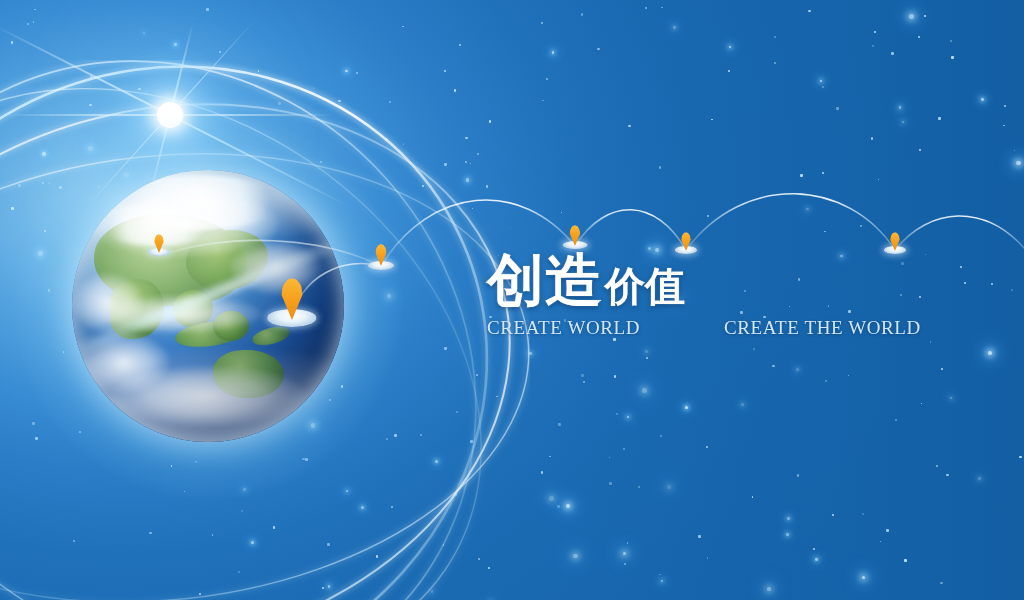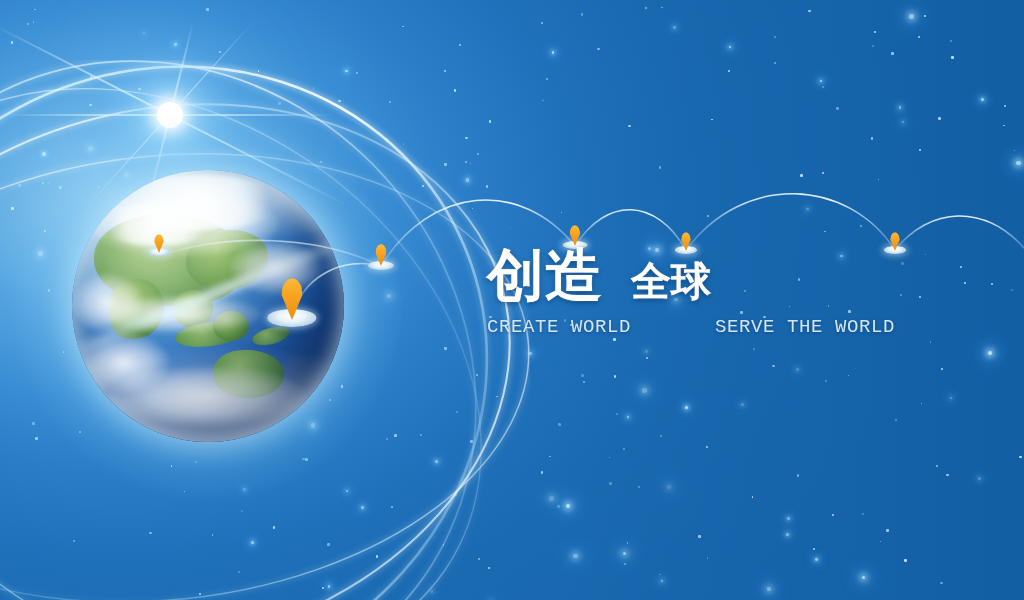--- a/index.html
+++ b/index.html
@@ -5,21 +5,21 @@
   html, body {
     margin: 0;
     padding: 0;
     background: #0d5ba6;
   }
   #stage {
     position: relative;
     width: 1024px;
     height: 600px;
     overflow: hidden;
-    font-family: Liberation Mono, monospace;
+    font-family: Liberation Serif, serif;
     background: #1565ab;
   }
 
   
   .sky-base {
     position: absolute; inset: 0;
     background:
       radial-gradient(ellipse 820px 640px at 12% 34%,
         #9fd4f4 0%, #7cc0ec 9%, #55a4e0 20%, #3a8ed4 31%,
         #2a7dc6 42%, #1f71ba 55%, #1a6ab2 70%, #1765ac 100%),
@@ -553,23 +553,23 @@
       </div>
       <div class="pin" style="left: 883.95px; top: 231.3px; width: 22.1px; height: 22.525px;">
         <div class="disc" style="width: 22.1px; height: 7.65px;"></div>
         <div class="drop" style="width: 11.05px; height: 18.7px; bottom: 2.907px;"></div>
       </div>
     </div>
 
   <div class="headline">
     <div class="title-row">
       <span class="t-big">创造</span>
+      <span class="t-small">价值</span>
       <span class="gap"></span>
-      <span class="t-small">全球</span>
     </div>
     <div class="sub-row">
       <span class="t-sub">CREATE WORLD</span>
       <span class="sub-gap"></span>
-      <span class="t-sub">SERVE THE WORLD</span>
+      <span class="t-sub">CREATE THE WORLD</span>
     </div>
   </div>
 
 </div>
 
 </body></html>

